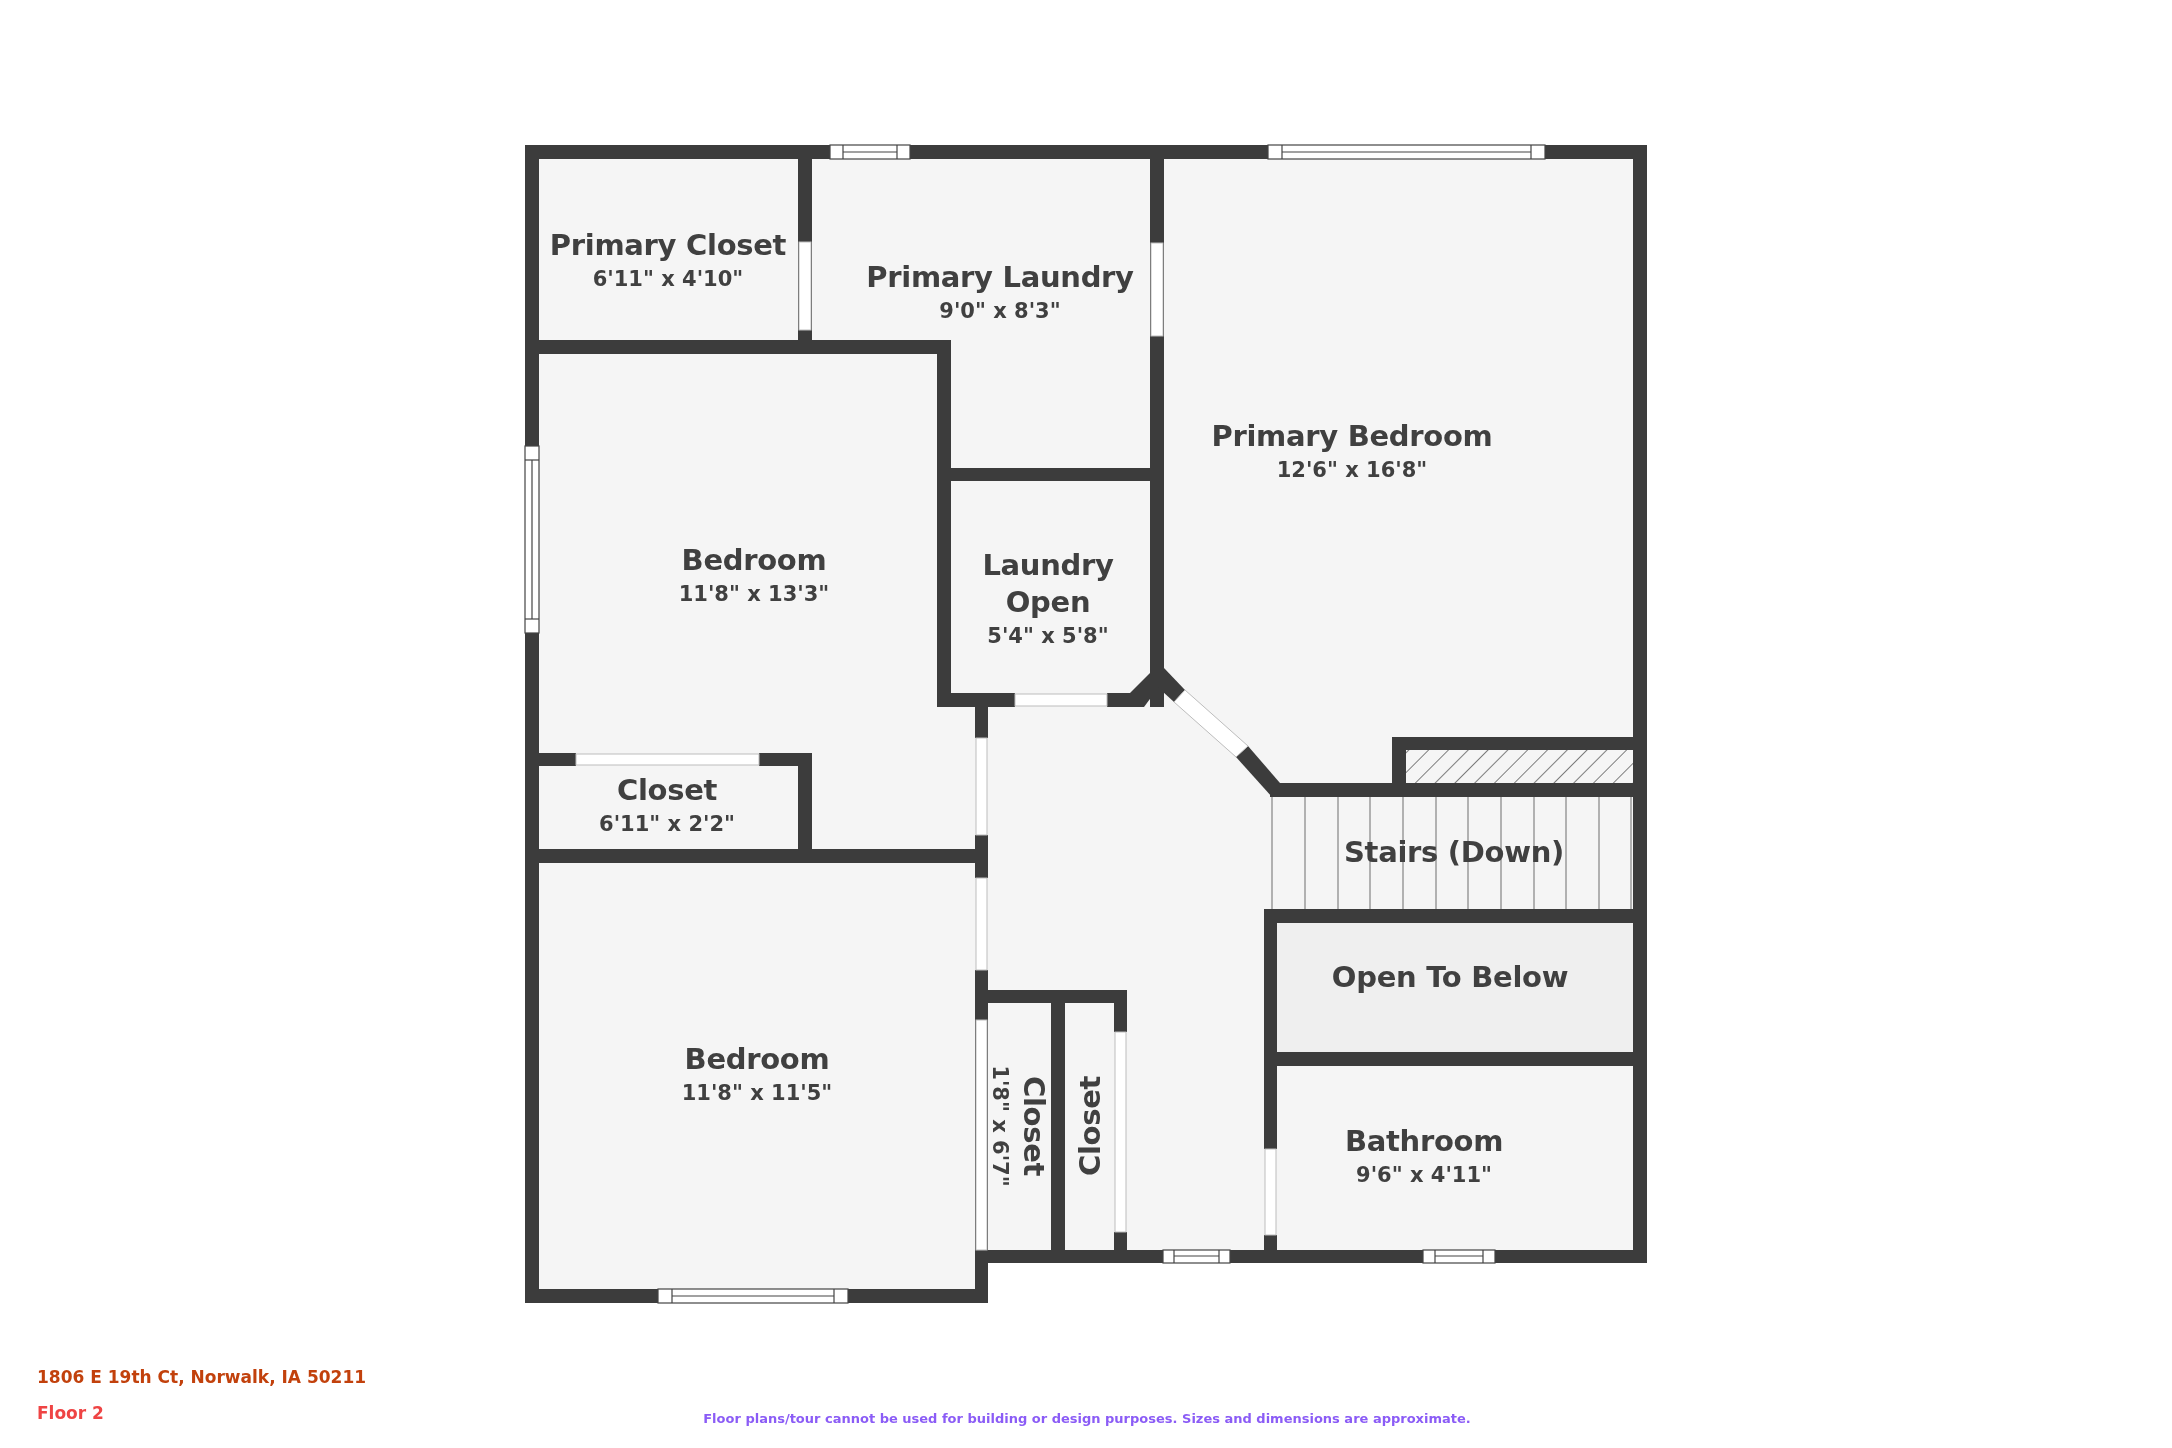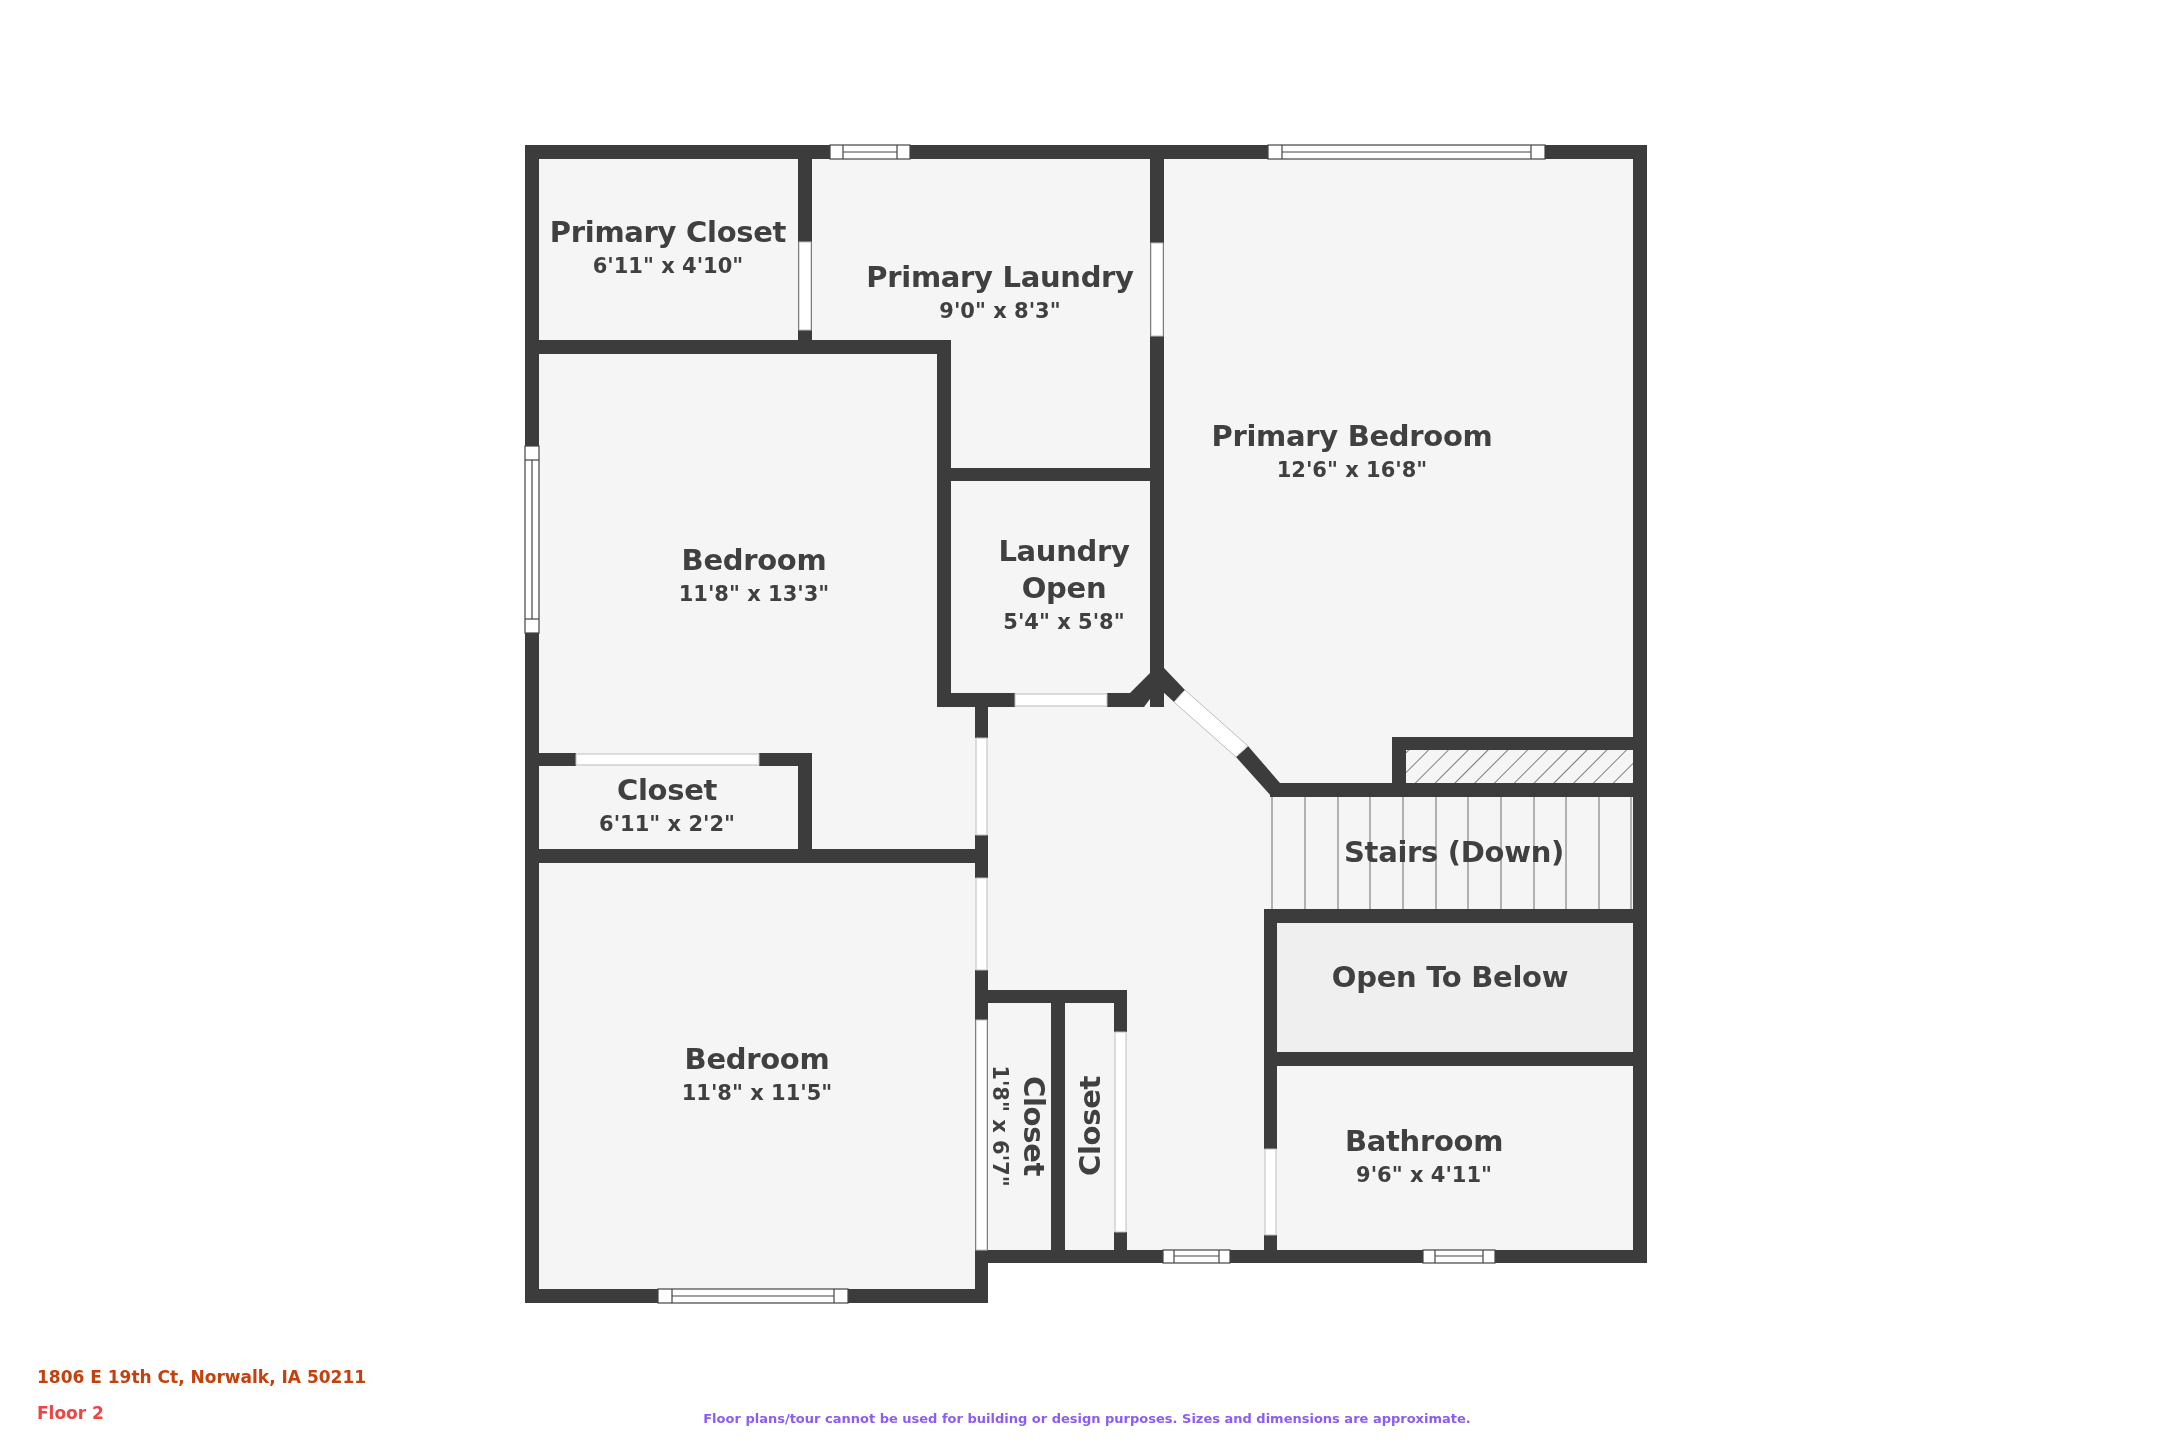--- a/index.html
+++ b/index.html
@@ -140,37 +140,37 @@
     <line x1="1174" y1="1250" x2="1174" y2="1263"></line>
       <line x1="1219" y1="1250" x2="1219" y2="1263"></line>
       <line x1="1174" y1="1256" x2="1219" y2="1256"></line>
     <rect x="1423" y="1250" width="72" height="13"></rect>
     <line x1="1435" y1="1250" x2="1435" y2="1263"></line>
       <line x1="1483" y1="1250" x2="1483" y2="1263"></line>
       <line x1="1435" y1="1256" x2="1483" y2="1256"></line>
   </g>
 </svg>
 
-<div class="room-label" style="left:668px; top:247px;">
+<div class="room-label" style="left:668px; top:260px;">
   <div class="room-name">Primary Closet</div>
   <div class="room-dim">6'11" x 4'10"</div>
 </div>
 <div class="room-label" style="left:1000px; top:292px;">
   <div class="room-name">Primary Laundry</div>
   <div class="room-dim">9'0" x 8'3"</div>
 </div>
 <div class="room-label" style="left:1352px; top:451px;">
   <div class="room-name">Primary Bedroom</div>
   <div class="room-dim">12'6" x 16'8"</div>
 </div>
 <div class="room-label" style="left:754px; top:575px;">
   <div class="room-name">Bedroom</div>
   <div class="room-dim">11'8" x 13'3"</div>
 </div>
-<div class="room-label" style="left:1048px; top:585px;margin-left:16px;">
+<div class="room-label" style="left:1048px; top:599px;">
   <div class="room-name">Laundry</div>
   <div class="room-name">Open</div>
   <div class="room-dim">5'4" x 5'8"</div>
 </div>
 <div class="room-label" style="left:667px; top:805px;">
   <div class="room-name">Closet</div>
   <div class="room-dim">6'11" x 2'2"</div>
 </div>
 <div class="room-label" style="left:1454px; top:852px;">
   <div class="room-name">Stairs (Down)</div>

